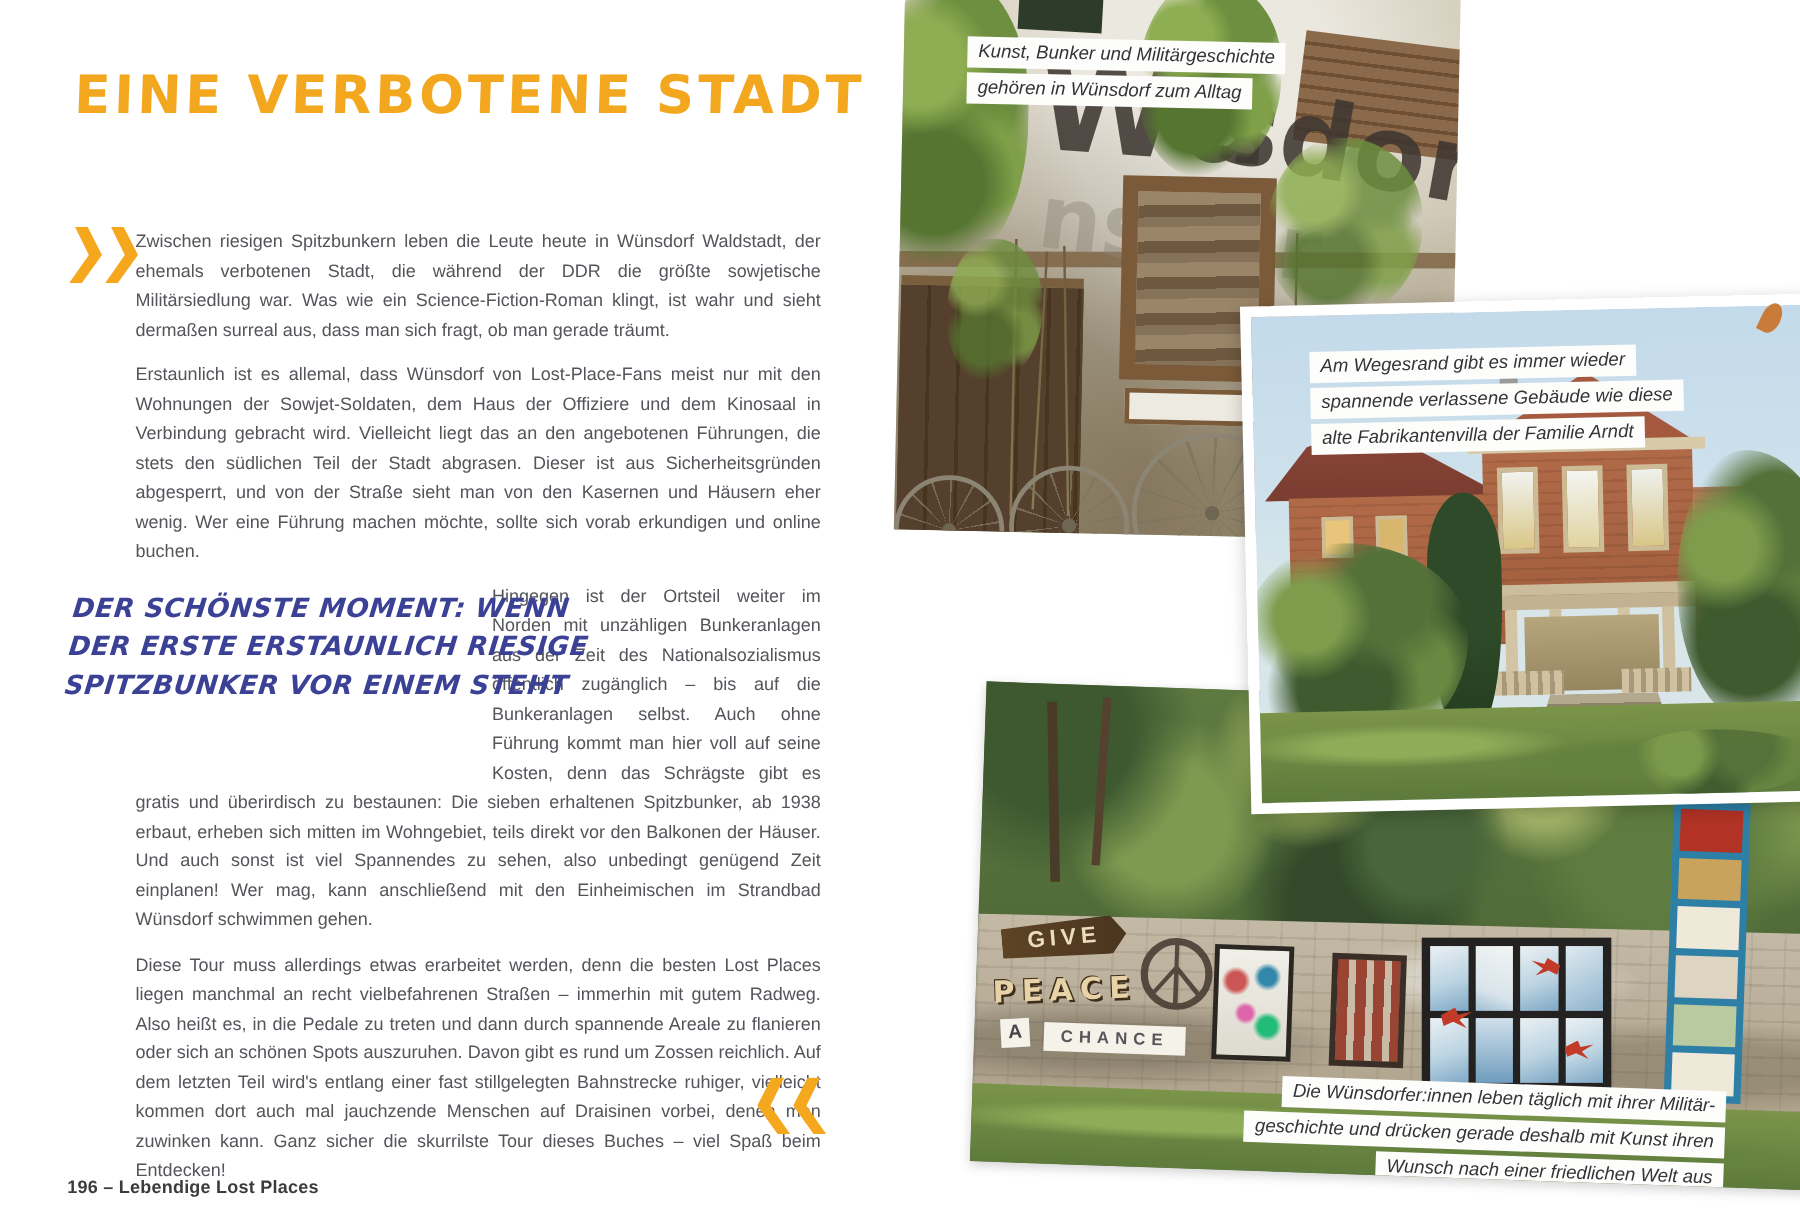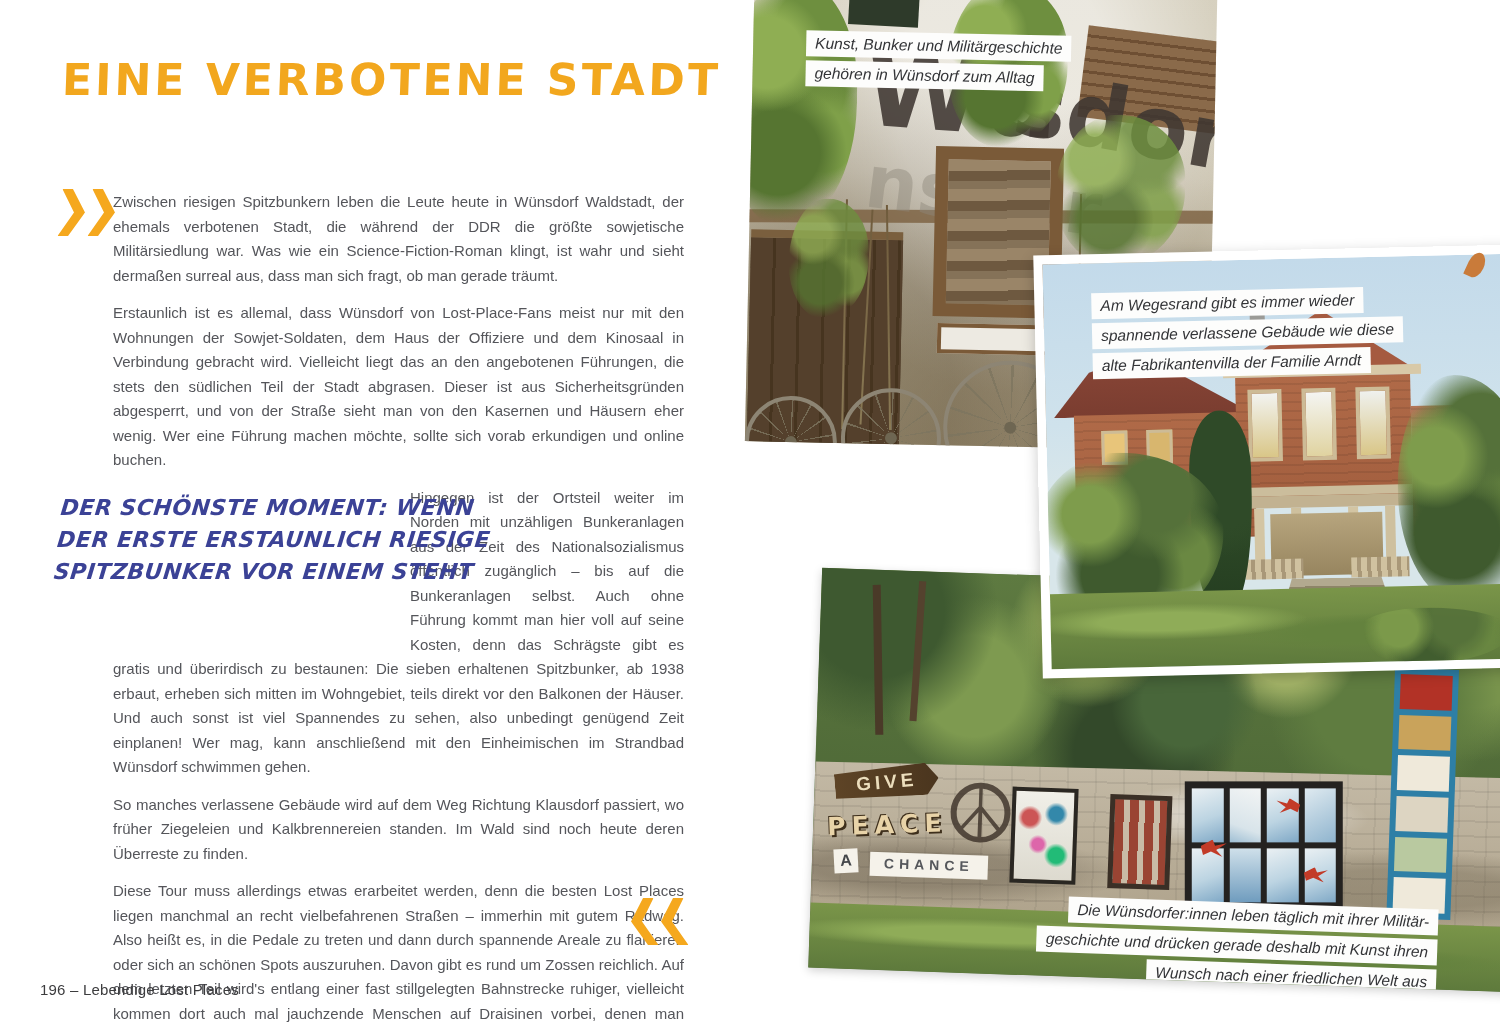--- a/index.html
+++ b/index.html
@@ -37,22 +37,22 @@
     float:left; width:347px; margin-left:-50px; padding:6px 18px 0 0;
     min-height:148px;
     font-family:"DejaVu Sans",sans-serif;
     font-style:italic; font-weight:700;
     font-size:22px; line-height:32px; letter-spacing:.5px;
     color:#3B4296; transform:skewX(-6deg); transform-origin:left top;
     text-align:left;
   }
   .highlight-heading span{ display:block; white-space:nowrap; }
   .page-footer{
-    position:absolute; left:40px; top:981px;
-    font-size:15px; font-weight:400; color:#3C3C3E; letter-spacing:.2px;
+    position:absolute; left:56px; top:981px;
+    font-size:15px; font-weight:700; color:#3C3C3E; letter-spacing:.2px;
   }
 
   
   .photo{ position:absolute; overflow:hidden; }
   .abs{ position:absolute; }
   figure{ margin:0; }
 
   .cap{ position:absolute; z-index:40; }
   .cap .cap-line{
     display:table; background:#FDFDFC; color:#333437;
@@ -172,21 +172,20 @@
   <p>Zwischen riesigen Spitzbunkern leben die Leute heute in Wünsdorf Waldstadt, der ehemals verbotenen Stadt, die während der DDR die größte sowjetische Militärsiedlung war. Was wie ein Science-Fiction-Roman klingt, ist wahr und sieht dermaßen surreal aus, dass man sich fragt, ob man gerade träumt.</p>
   <p>Erstaunlich ist es allemal, dass Wünsdorf von Lost-Place-Fans meist nur mit den Wohnungen der Sowjet-Soldaten, dem Haus der Offiziere und dem Kinosaal in Verbindung gebracht wird. Vielleicht liegt das an den angebotenen Führungen, die stets den südlichen Teil der Stadt abgrasen. Dieser ist aus Sicherheitsgründen abgesperrt, und von der Straße sieht man von den Kasernen und Häusern eher wenig. Wer eine Führung machen möchte, sollte sich vorab erkundigen und online buchen.</p>
   <div>
     <div class="highlight-heading">
       <span>DER SCHÖNSTE MOMENT: WENN</span>
       <span>DER ERSTE ERSTAUNLICH RIESIGE</span>
       <span>SPITZBUNKER VOR EINEM STEHT</span>
     </div>
     <p>Hingegen ist der Ortsteil weiter im Norden mit unzähligen Bunkeranlagen aus der Zeit des Nationalsozialismus öffentlich zugänglich – bis auf die Bunkeranlagen selbst. Auch ohne Führung kommt man hier voll auf seine Kosten, denn das Schrägste gibt es gratis und überirdisch zu bestaunen: Die sieben erhaltenen Spitzbunker, ab 1938 erbaut, erheben sich mitten im Wohngebiet, teils direkt vor den Balkonen der Häuser. Und auch sonst ist viel Spannendes zu sehen, also unbedingt genügend Zeit einplanen! Wer mag, kann anschließend mit den Einheimischen im Strandbad Wünsdorf schwimmen gehen.</p>
   </div>
-  <p>So manches verlassene Gebäude wird auf dem Weg Richtung Klausdorf passiert, wo früher Ziegeleien und Kalkbrennereien standen. Im Wald sind noch heute deren Überreste zu finden.</p>
   <p>Diese Tour muss allerdings etwas erarbeitet werden, denn die besten Lost Places liegen manchmal an recht vielbefahrenen Straßen – immerhin mit gutem Radweg. Also heißt es, in die Pedale zu treten und dann durch spannende Areale zu flanieren oder sich an schönen Spots auszuruhen. Davon gibt es rund um Zossen reichlich. Auf dem letzten Teil wird's entlang einer fast stillgelegten Bahnstrecke ruhiger, vielleicht kommen dort auch mal jauchzende Menschen auf Draisinen vorbei, denen man zuwinken kann. Ganz sicher die skurrilste Tour dieses Buches – viel Spaß beim Entdecken!</p>
 </div>
 
 <div class="quote-mark quote-close">
   <span class="chev"></span>
   <span class="chev"></span>
 </div>
 
 <div class="page-footer">196 – Lebendige Lost Places</div>
 

